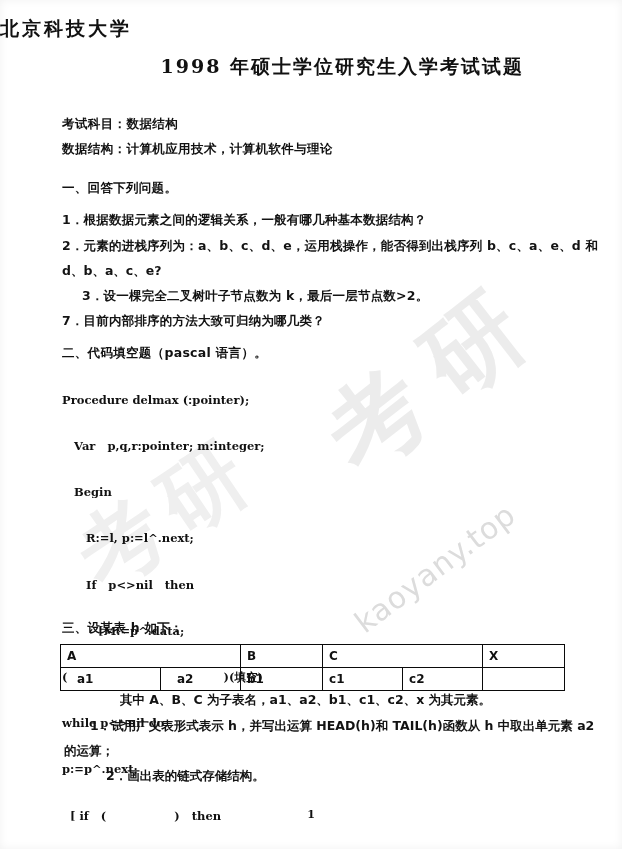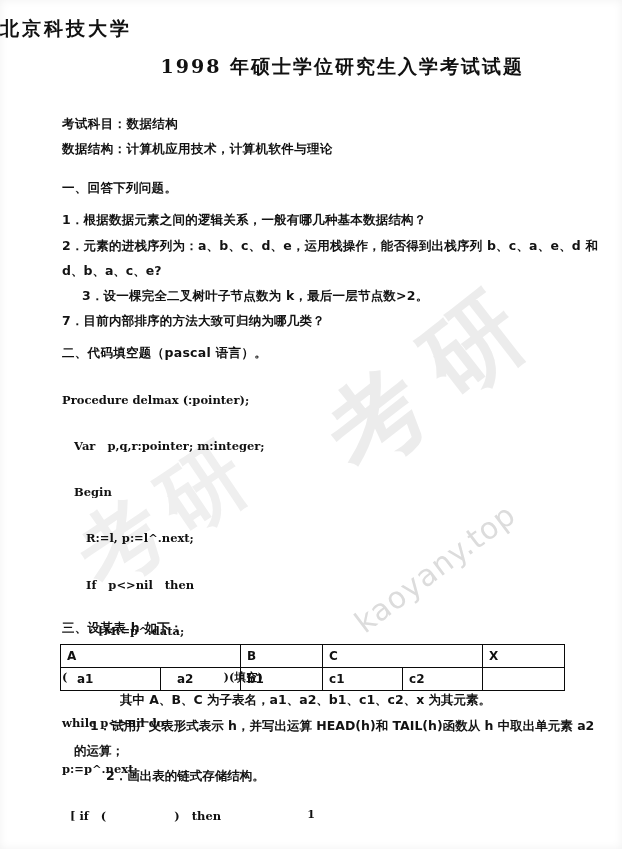--- a/index.html
+++ b/index.html
@@ -182,21 +182,21 @@
   .below-tbl {
     position: absolute;
     font-family: "DejaVu Sans", "Liberation Sans", sans-serif;
     font-weight: 700;
     font-size: 12.5px;
     color: #131313;
     white-space: nowrap;
   }
   .bt1 { left: 120px; top: 692px; }
   .bt2 { left: 90px;  top: 718px; }
-  .bt3 { left: 74px;  top: 743px; }
+  .bt3 { left: 64px;  top: 743px; }
   .bt4 { left: 90px;  top: 768px; margin-left: 16px; }
 
   .page-num {
     position: absolute;
     top: 808px;
     left: 0;
     width: 622px;
     text-align: center;
     font-family: "DejaVu Serif", "Liberation Serif", serif;
     font-weight: 700;

